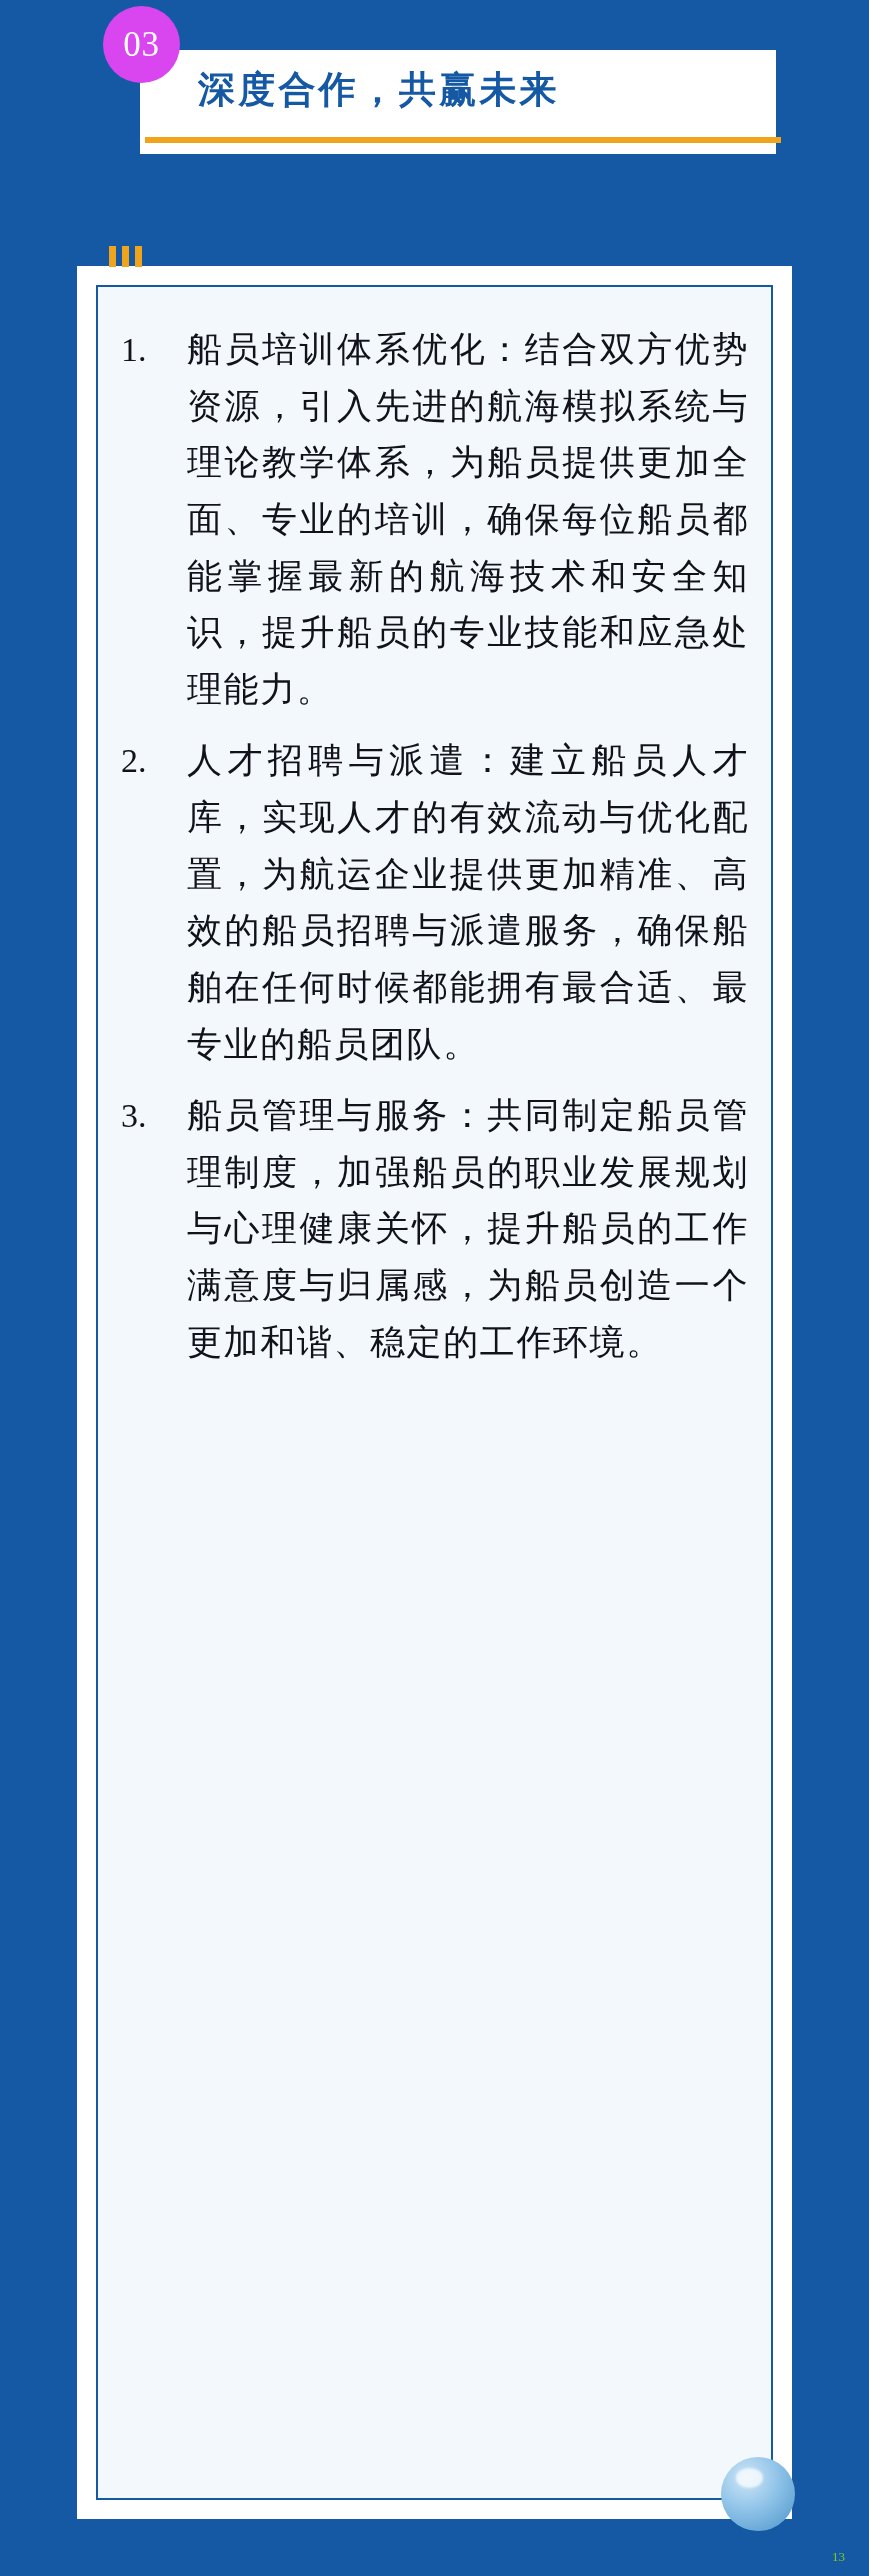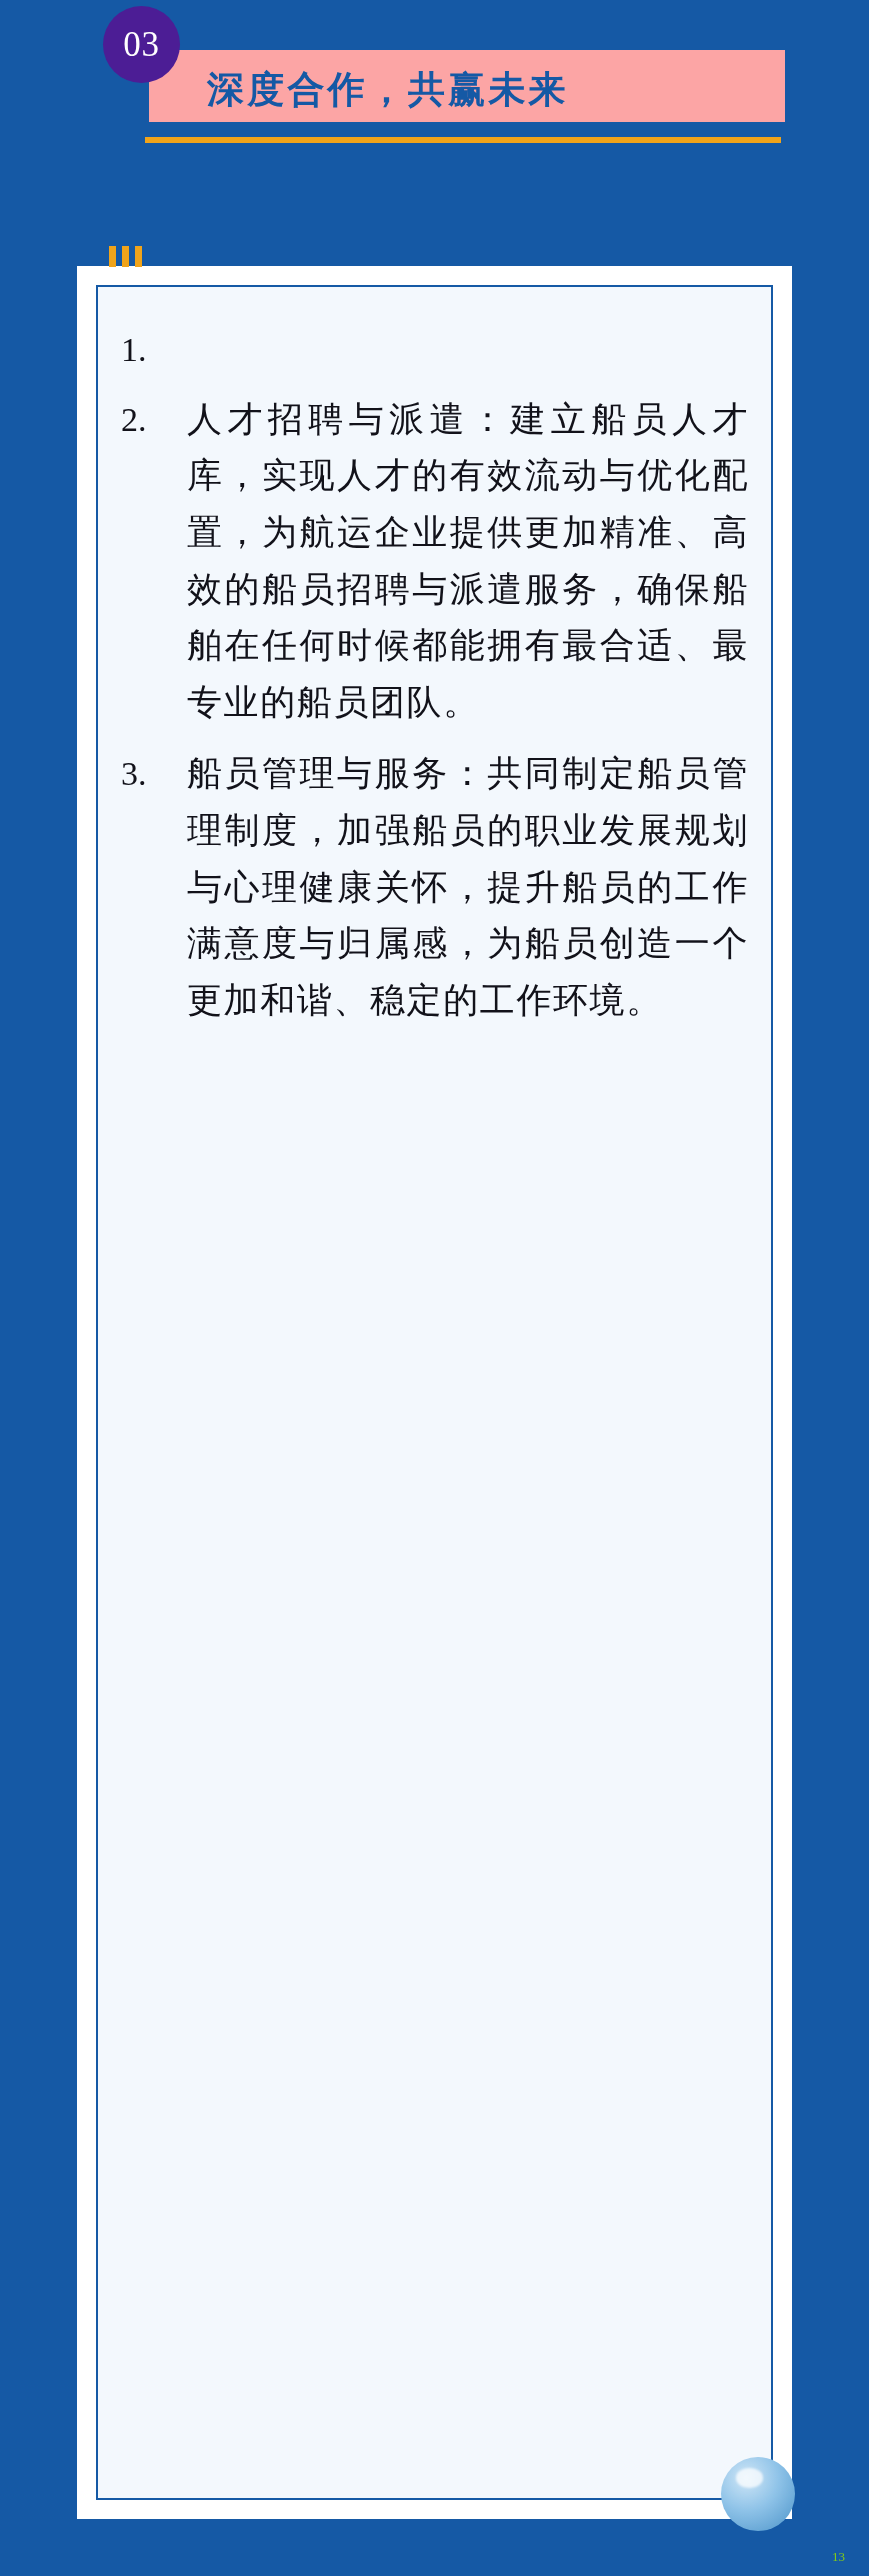--- a/index.html
+++ b/index.html
@@ -23,37 +23,37 @@
     width: 869px;
     height: 209px;
   }
   .header-badge {
     position: absolute;
     left: 103px;
     top: 6.4px;
     width: 77px;
     height: 77px;
     border-radius: 50%;
-    background: #4c1d95;
+    background: #d946ef;
     display: flex;
     align-items: center;
     justify-content: center;
     color: #ffffff;
     font-size: 35px;
     font-family: "Liberation Serif", serif;
     letter-spacing: 0.8px;
     z-index: 3;
   }
   .header-bar {
     position: absolute;
-    left: 149px;
+    left: 140px;
     top: 50px;
     width: 636px;
-    height: 72px;
-    background: #fca5a5;
+    height: 104px;
+    background: #ffffff;
     z-index: 2;
   }
   .header-title {
     position: absolute;
     left: 0;
     top: 0;
     width: 636px;
     height: 80px;
     display: flex;
     align-items: center;
@@ -200,20 +200,21 @@
 <div class="ticks">
   <span></span>
   <span></span>
   <span></span>
 </div>
 
 <div class="content">
   <ul class="list">
     <li class="list-item">
       <span class="item-num">1.</span>
+      <span class="item-text">船员培训体系优化：结合双方优势资源，引入先进的航海模拟系统与理论教学体系，为船员提供更加全面、专业的培训，确保每位船员都能掌握最新的航海技术和安全知识，提升船员的专业技能和应急处理能力。</span>
     </li>
     <li class="list-item">
       <span class="item-num">2.</span>
       <span class="item-text">人才招聘与派遣：建立船员人才库，实现人才的有效流动与优化配置，为航运企业提供更加精准、高效的船员招聘与派遣服务，确保船舶在任何时候都能拥有最合适、最专业的船员团队。</span>
     </li>
     <li class="list-item">
       <span class="item-num">3.</span>
       <span class="item-text">船员管理与服务：共同制定船员管理制度，加强船员的职业发展规划与心理健康关怀，提升船员的工作满意度与归属感，为船员创造一个更加和谐、稳定的工作环境。</span>
     </li>
   </ul>

